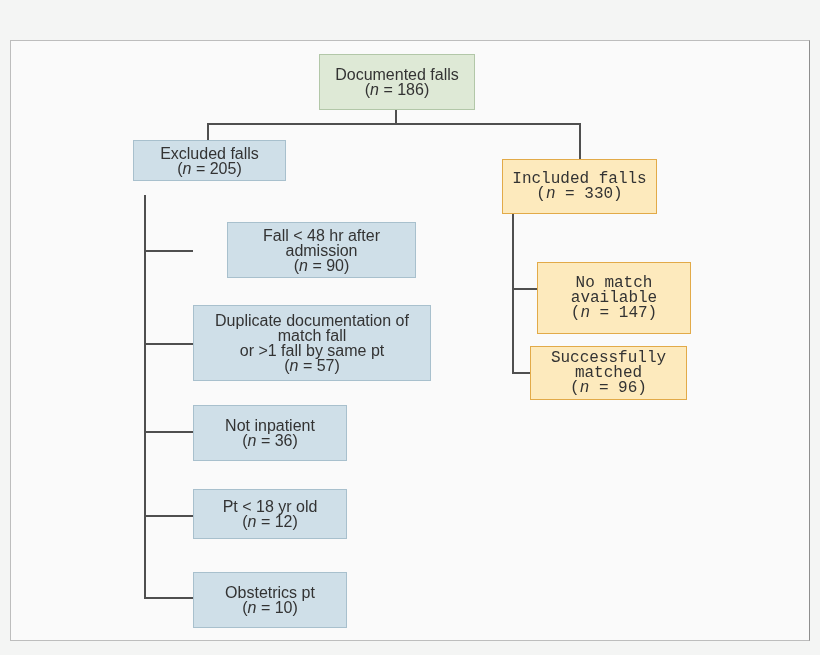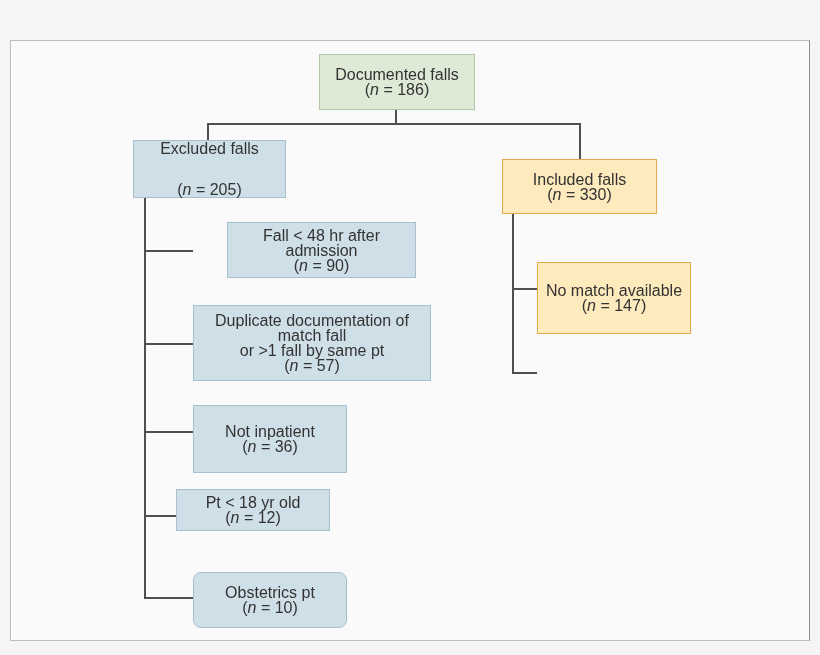--- a/index.html
+++ b/index.html
@@ -18,21 +18,21 @@
   }
   .flow-box {
     position:absolute; box-sizing:border-box;
     display:flex; flex-direction:column; align-items:center; justify-content:center;
     text-align:center;
     font-size:16px; line-height:15px;
     color: var(--text, #333333);
   }
   .flow-box.green  { background: var(--green-fill, #dee9d6);  border:1px solid var(--green-border, #b2c7a8); }
   .flow-box.blue   { background: var(--blue-fill, #cfdfe8);   border:1px solid var(--blue-border, #a8c0cd); }
-  .flow-box.yellow { background: var(--yellow-fill, #fdeabd); border:1px solid var(--yellow-border, #e2aa48); }
+  .flow-box.yellow { background: var(--yellow-fill, #fdeabd); border:1px solid var(--yellow-border, #e2aa48);font-family:Liberation Mono, monospace; }
   .cx { position:absolute; background: var(--connector, #4f4f4f); }
 </style>
 </head>
 <body>
 
 <div class="stage">
   <div class="frame"></div>
 
   <div class="cx" style="left:395px; top:110px; width:2px;  height:14px;"></div>
   <div class="cx" style="left:207px; top:123px; width:374px; height:2px;"></div>
@@ -46,54 +46,58 @@
   <div class="cx" style="left:144px; top:597px; width:49px; height:2px;"></div>
   <div class="cx" style="left:512px; top:214px; width:2px;  height:160px;"></div>
   <div class="cx" style="left:512px; top:288px; width:25px; height:2px;"></div>
   <div class="cx" style="left:512px; top:372px; width:25px; height:2px;"></div>
 
   <div class="flow-box green" style="left:319px; top:54px; width:156px; height:56px;">
     <div>Documented falls</div>
     <div>(<i>n</i> = <span>186</span>)</div>
   </div>
 
-  <div class="flow-box blue" style="left:133px; top:140px; width:153px; height:58px;justify-content:space-between;">
+  <div class="flow-box blue" style="left:133px; top:140px; width:153px; height:41px;">
     <div>Excluded falls</div>
     <div>(<i>n</i> = <span>205</span>)</div>
   </div>
 
   <div class="flow-box yellow" style="left:502px; top:159px; width:155px; height:55px;">
     <div>Included falls</div>
     <div>(<i>n</i> = <span>330</span>)</div>
   </div>
 
   <div class="flow-box blue" style="left:193px; top:222px; width:189px; height:56px;margin-left:34px;">
     <div>Fall &lt; 48 hr after admission</div>
     <div>(<i>n</i> = <span>90</span>)</div>
   </div>
 
   <div class="flow-box blue" style="left:193px; top:305px; width:238px; height:76px;">
     <div>Duplicate documentation of match fall</div>
     <div>or &gt;1 fall by same pt</div>
     <div>(<i>n</i> = <span>57</span>)</div>
   </div>
 
-  <div class="flow-box blue" style="left:193px; top:405px; width:154px; height:68px;">
+  <div class="flow-box blue" style="left:193px; top:405px; width:154px; height:56px;">
     <div>Not inpatient</div>
     <div>(<i>n</i> = <span>36</span>)</div>
   </div>
 
-  <div class="flow-box blue" style="left:176px; top:489px; width:154px; height:42px;">
+  <div class="flow-box blue" style="left:193px; top:489px; width:154px; height:50px;">
     <div>Pt &lt; 18 yr old</div>
     <div>(<i>n</i> = <span>12</span>)</div>
   </div>
 
-  <div class="flow-box blue" style="left:193px; top:572px; width:154px; height:56px;border-radius:8px;">
+  <div class="flow-box blue" style="left:193px; top:572px; width:154px; height:56px;">
     <div>Obstetrics pt</div>
     <div>(<i>n</i> = <span>10</span>)</div>
   </div>
 
   <div class="flow-box yellow" style="left:537px; top:262px; width:154px; height:72px;">
     <div>No match available</div>
     <div>(<i>n</i> = <span>147</span>)</div>
   </div>
 
+  <div class="flow-box yellow" style="left:530px; top:346px; width:157px; height:54px;">
+    <div>Successfully matched</div>
+    <div>(<i>n</i> = <span>96</span>)</div>
+  </div>
 </div>
 
 </body></html>

